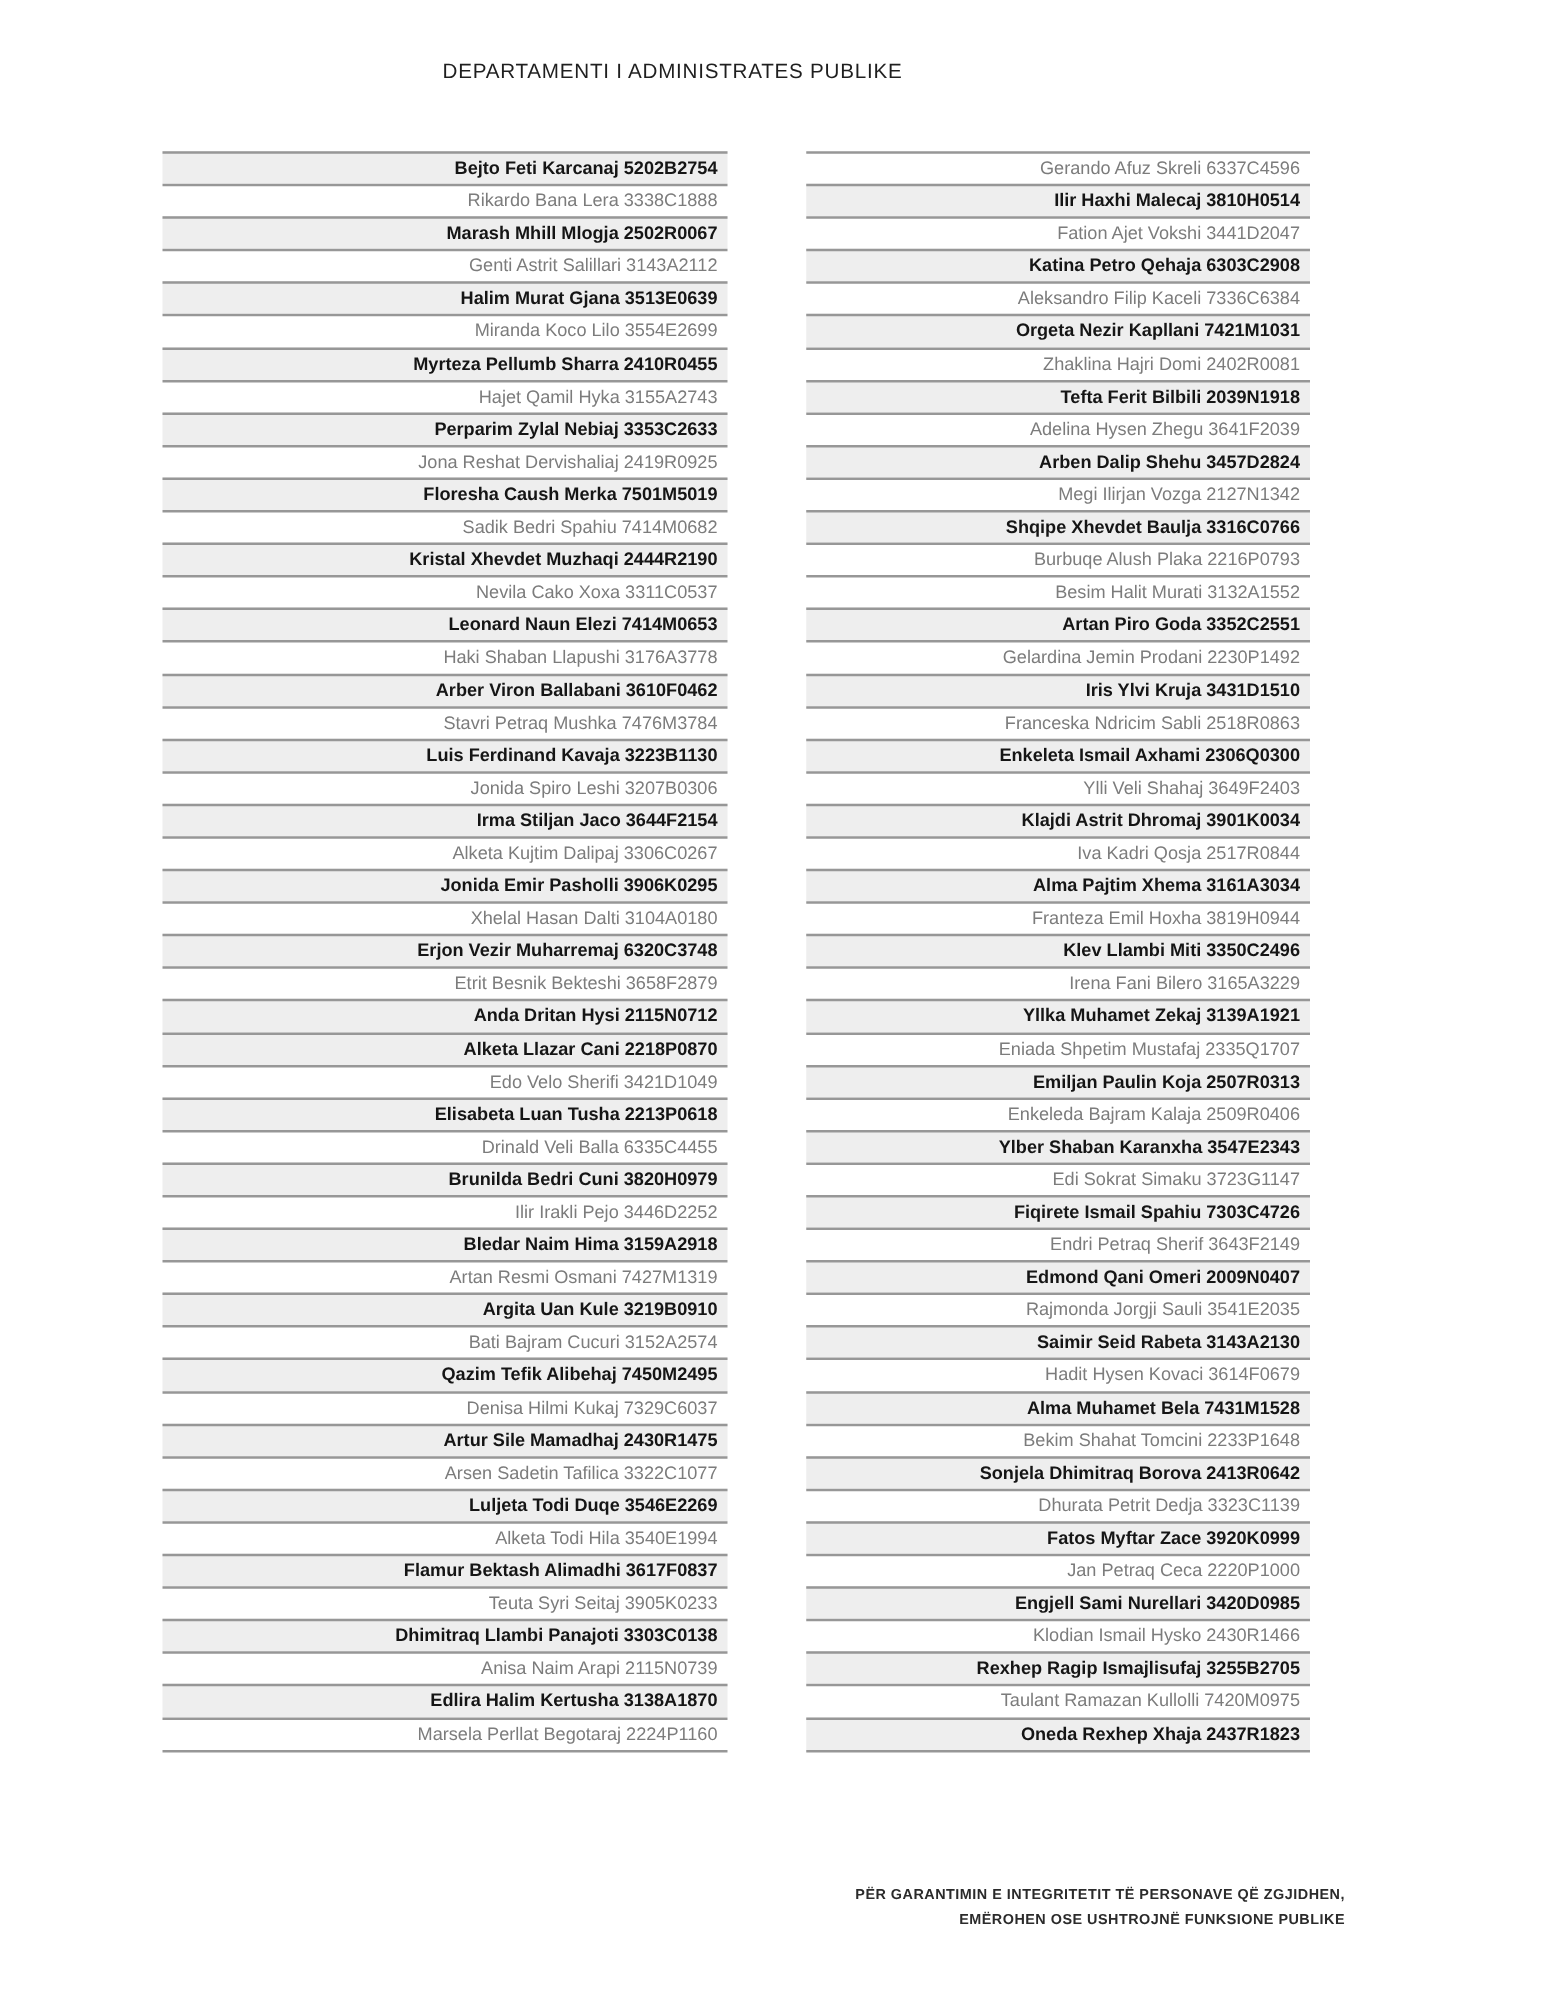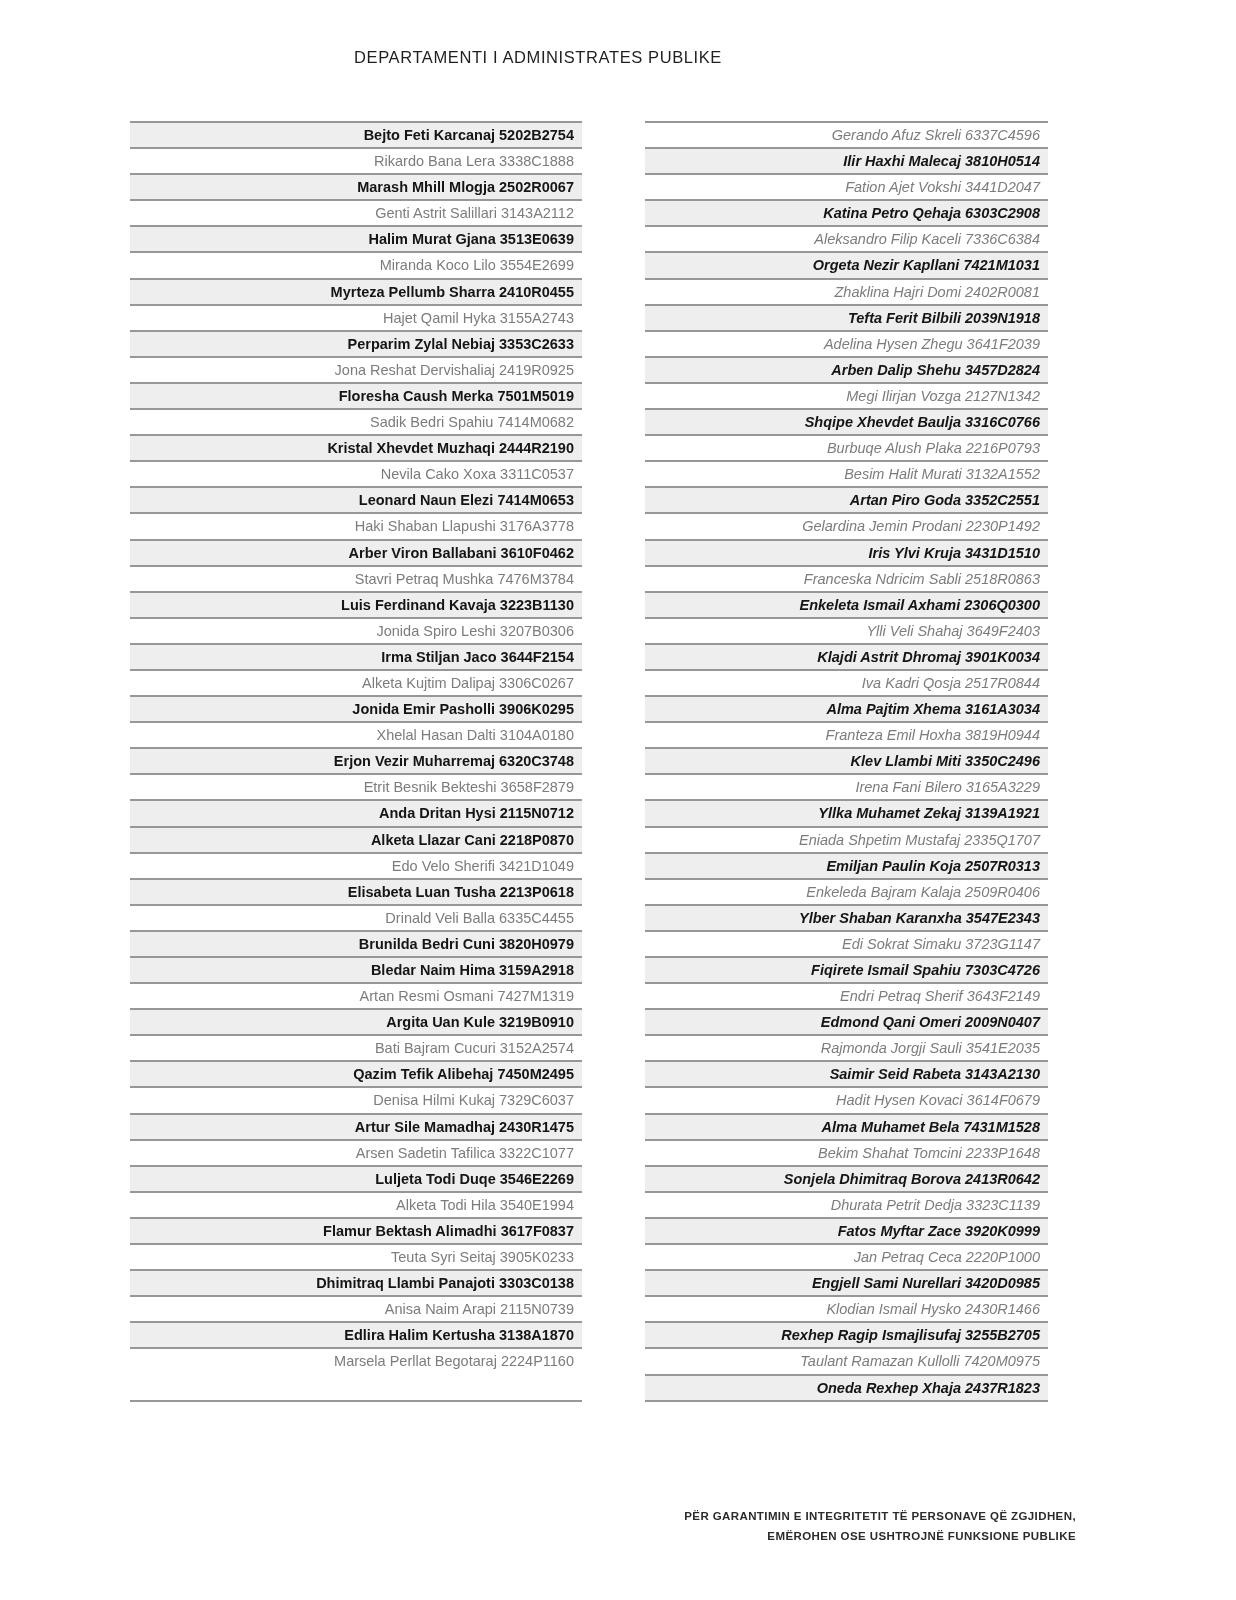--- a/index.html
+++ b/index.html
@@ -30,21 +30,21 @@
     position: absolute;
     top: 105px;
     left: 130px;
     display: flex;
     margin-top: 16px;
   }
   .col {
     border-bottom: 2px solid #979797;
   }
   .col-left  { width: 452px; }
-  .col-right { width: 403px; margin-left: 63px; font-style: italic; }
+  .col-right { width: 403px; margin-left: 63px; }
   .row {
     box-sizing: border-box;
     height: 26.1px;
     border-top: 2px solid #979797;
     text-align: right;
     padding-right: 8px;
     font-size: 14.5px;
     line-height: 24px;
     white-space: nowrap;
     overflow: hidden;
@@ -106,20 +106,21 @@
         <div class="row shaded">Jonida Emir Pasholli 3906K0295</div>
         <div class="row plain">Xhelal Hasan Dalti 3104A0180</div>
         <div class="row shaded">Erjon Vezir Muharremaj 6320C3748</div>
         <div class="row plain">Etrit Besnik Bekteshi 3658F2879</div>
         <div class="row shaded">Anda Dritan Hysi 2115N0712</div>
         <div class="row shaded">Alketa Llazar Cani 2218P0870</div>
         <div class="row plain">Edo Velo Sherifi 3421D1049</div>
         <div class="row shaded">Elisabeta Luan Tusha 2213P0618</div>
         <div class="row plain">Drinald Veli Balla 6335C4455</div>
         <div class="row shaded">Brunilda Bedri Cuni 3820H0979</div>
+        <div class="row plain">Ilir Irakli Pejo 3446D2252</div>
         <div class="row shaded">Bledar Naim Hima 3159A2918</div>
         <div class="row plain">Artan Resmi Osmani 7427M1319</div>
         <div class="row shaded">Argita Uan Kule 3219B0910</div>
         <div class="row plain">Bati Bajram Cucuri 3152A2574</div>
         <div class="row shaded">Qazim Tefik Alibehaj 7450M2495</div>
         <div class="row plain">Denisa Hilmi Kukaj 7329C6037</div>
         <div class="row shaded">Artur Sile Mamadhaj 2430R1475</div>
         <div class="row plain">Arsen Sadetin Tafilica 3322C1077</div>
         <div class="row shaded">Luljeta Todi Duqe 3546E2269</div>
         <div class="row plain">Alketa Todi Hila 3540E1994</div>

